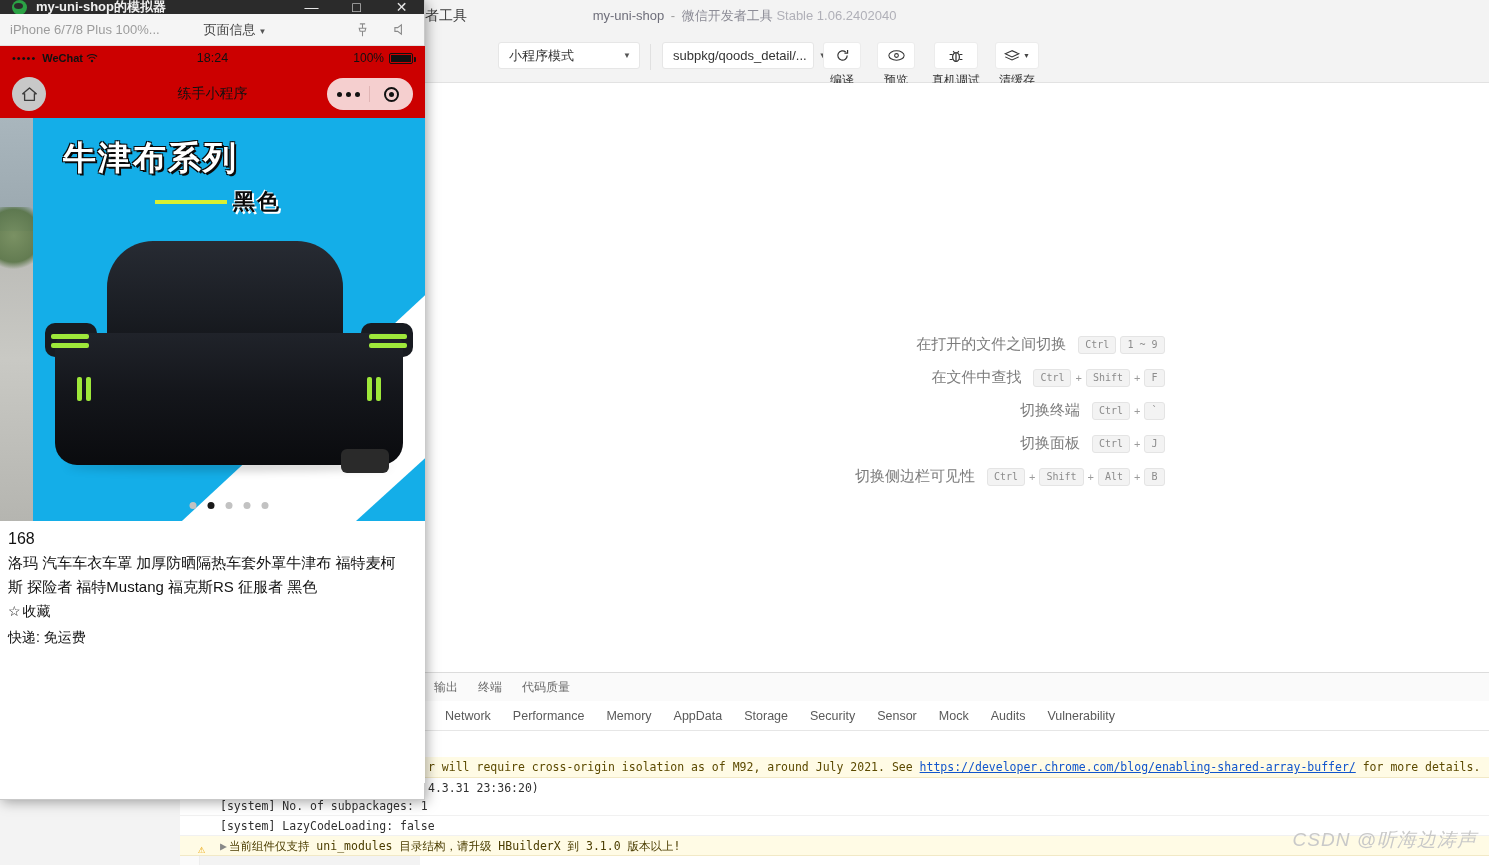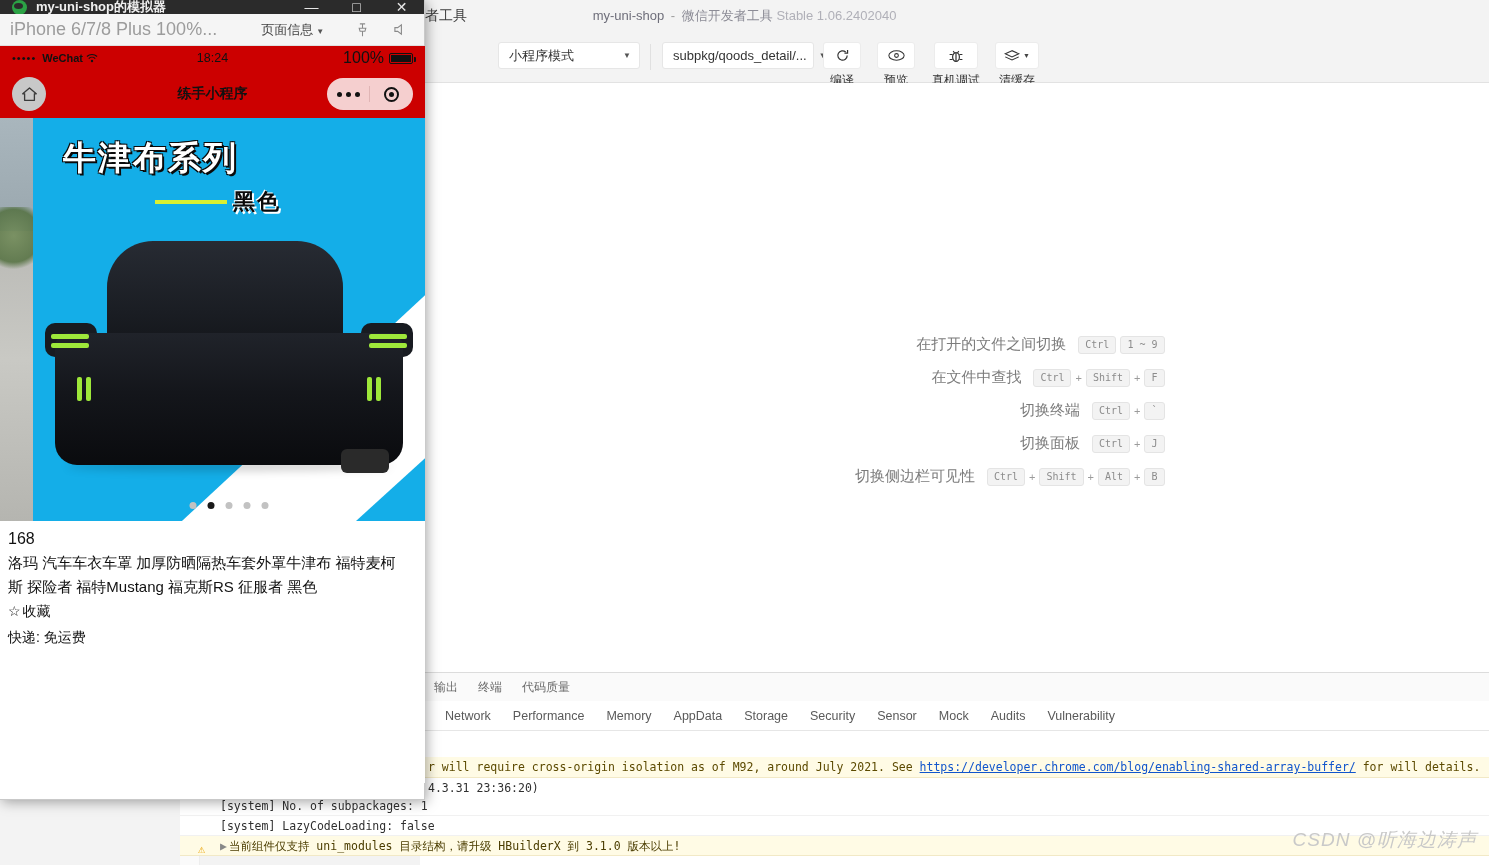--- a/index.html
+++ b/index.html
@@ -148,49 +148,49 @@
     background:#2b2b2b; left:2px; top:3px;
   }
   .sim-title { color:#f0f0f0; font-size:13px; margin-left:9px; white-space:nowrap; font-weight:bold; }
   .sim-wbtns { margin-left:auto; display:flex; height:30px; }
   .sim-wbtn { width:45px; height:30px; display:flex; align-items:center; justify-content:center; color:#e6e6e6; font-size:14px; cursor:pointer; }
 
   .sim-subbar {
     height:32px; background:#f5f5f5; border-bottom:1px solid #e0e0e0;
     display:flex; align-items:center; padding:0 10px; position:relative;
   }
-  .sim-device { font-size:18px; color:#9c9c9c; white-space:nowrap; }
+  .sim-device { font-size:13px; color:#9c9c9c; white-space:nowrap; }
   .sim-pageinfo { font-size:13px; color:#444; margin-left:44px; white-space:nowrap; cursor:pointer; }
   .sim-pageinfo .caret { font-size:8px; margin-left:3px; color:#555; }
   .sim-icons { margin-left:auto; display:flex; align-items:center; gap:22px; padding-right:6px; }
   .sim-icn { width:16px; height:16px; color:#8a8a8a; display:flex; align-items:center; justify-content:center; cursor:pointer; }
 
   
   .phone { position:relative; width:425px; height:737px; background:#fff; overflow:hidden; }
   .statusbar {
     height:24px; background:#CC0000; display:flex; align-items:center;
     padding:0 12px; color:#111; font-size:12px;
   }
   .sb-left { display:flex; align-items:center; gap:3px; }
   .sb-dots { letter-spacing:1px; font-size:11px; }
   .sb-carrier { font-size:11px; font-weight:bold; margin-left:3px; }
   .sb-time { position:absolute; left:50%; transform:translateX(-50%); font-size:12.5px; }
-  .sb-right { margin-left:auto; display:flex; align-items:center; gap:5px; font-size:16px; }
+  .sb-right { margin-left:auto; display:flex; align-items:center; gap:5px; font-size:12px; }
   .battery { width:24px;height:11px;border:1.5px solid #111;border-radius:2px;position:relative; }
   .battery::after{content:"";position:absolute;right:-3.5px;top:3px;width:2px;height:5px;background:#111;border-radius:0 1px 1px 0;}
   .battery i{position:absolute;left:1px;top:1px;bottom:1px;right:1px;background:#111;display:block;}
 
   .navbar {
     height:48px; background:#CC0000; display:flex; align-items:center; position:relative; padding:0 12px;
   }
   .nav-home {
     width:34px;height:34px;border-radius:50%;background:#c8c8c8;
     display:flex;align-items:center;justify-content:center;cursor:pointer;
   }
-  .nav-title { position:absolute; left:50%; transform:translateX(-50%); font-size:14px; color:#111; white-space:nowrap;font-weight:bold; }
+  .nav-title { position:absolute; left:50%; transform:translateX(-50%); font-size:14px; color:#111; white-space:nowrap; }
   .nav-caps {
     margin-left:auto; width:86px;height:32px;border-radius:16px;background:#f5cfcf;
     display:flex;align-items:center;justify-content:center;gap:0; cursor:pointer;
   }
   .caps-dots { width:42px; display:flex;align-items:center;justify-content:center;gap:4px; }
   .caps-dots span{width:5px;height:5px;border-radius:50%;background:#111;display:block;}
   .caps-sep { width:1px;height:16px;background:#e0b5b5; }
   .caps-target { width:43px; display:flex;align-items:center;justify-content:center; }
   .caps-target i{
     width:15px;height:15px;border:2px solid #111;border-radius:50%;position:relative;display:block;
@@ -425,21 +425,21 @@
         <div class="dt-tab">Security</div>
         <div class="dt-tab">Sensor</div>
         <div class="dt-tab">Mock</div>
         <div class="dt-tab">Audits</div>
         <div class="dt-tab">Vulnerability</div>
       </div>
 
 
       <div class="console-body">
         <div class="log-line log-warn">
-          <span>r will require cross-origin isolation as of M92, around July 2021. See </span><span class="log-link">https://developer.chrome.com/blog/enabling-shared-array-buffer/</span><span> for will details.</span>
+          <span>r will require cross-origin isolation as of M92, around July 2021. See </span><span class="log-link">https://developer.chrome.com/blog/enabling-shared-array-buffer/</span><span> for more details.</span>
         </div>
         <div class="log-line log-plain">4.3.31 23:36:20)</div>
         <div class="log-line log-plain">1</div>
         <div class="log-line log-plain">se</div>
       </div>
     </div>
 
     <div class="cl-gutter"></div>
     <div class="console-left">
       <div class="cl-line">[system] No. of subpackages: 1</div>

